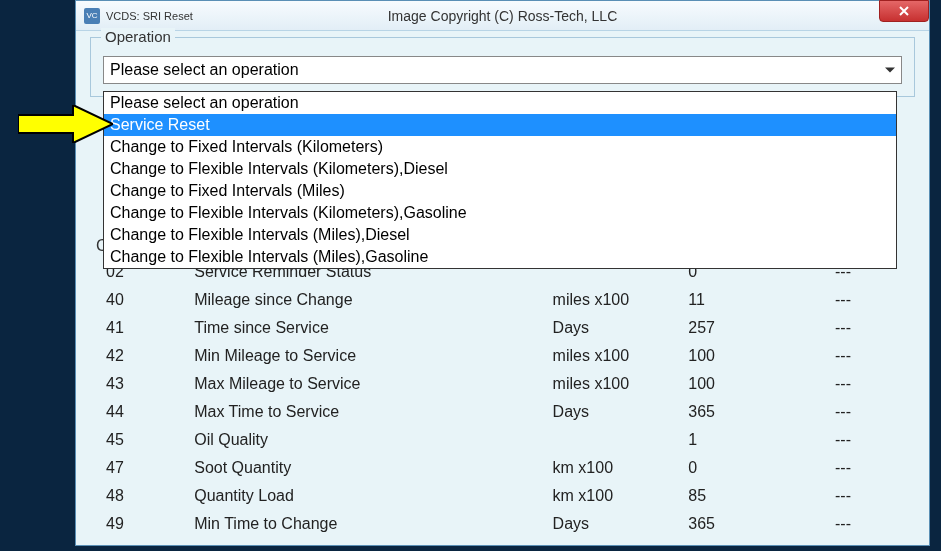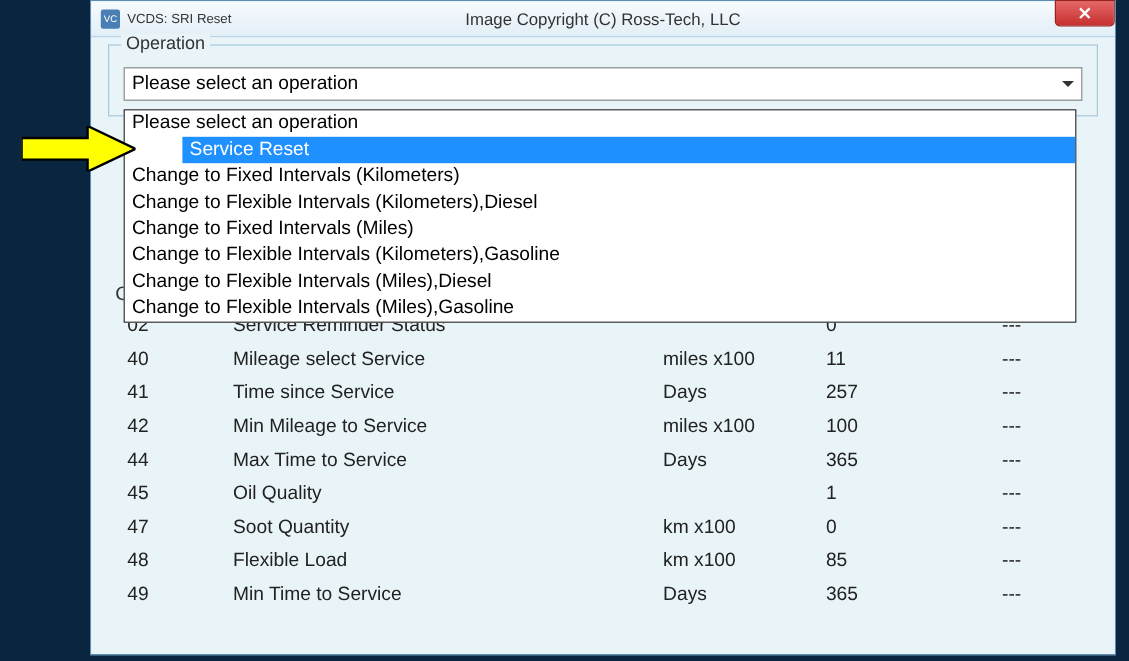--- a/index.html
+++ b/index.html
@@ -122,21 +122,20 @@
       font-size: 16px;
     }
     .dropdown-item {
       padding: 1px 6px;
       cursor: pointer;
       line-height: 20px;
     }
     .dropdown-item.highlighted {
       background: #1e90ff;
       color: white;
-      margin-left: 48px;
     }
     .channel-header {
       font-size: 16px;
       color: #333;
       margin-top: 140px;
       margin-left: 6px;
     }
     .channels-table {
       margin-top: 2px;
       width: 100%;
@@ -195,40 +194,47 @@
       <tbody id="channels-body">
           <tr>
             <td class="col-ch">02</td>
             <td class="col-name">Service Reminder Status</td>
             <td class="col-unit"></td>
             <td class="col-val">0</td>
             <td class="col-new">---</td>
           </tr>
           <tr>
             <td class="col-ch">40</td>
-            <td class="col-name">Mileage select Service</td>
+            <td class="col-name">Mileage since Change</td>
             <td class="col-unit">miles x100</td>
             <td class="col-val">11</td>
             <td class="col-new">---</td>
           </tr>
           <tr>
             <td class="col-ch">41</td>
             <td class="col-name">Time since Service</td>
             <td class="col-unit">Days</td>
             <td class="col-val">257</td>
             <td class="col-new">---</td>
           </tr>
           <tr>
             <td class="col-ch">42</td>
             <td class="col-name">Min Mileage to Service</td>
             <td class="col-unit">miles x100</td>
             <td class="col-val">100</td>
             <td class="col-new">---</td>
           </tr>
           <tr>
+            <td class="col-ch">43</td>
+            <td class="col-name">Max Mileage to Service</td>
+            <td class="col-unit">miles x100</td>
+            <td class="col-val">100</td>
+            <td class="col-new">---</td>
+          </tr>
+          <tr>
             <td class="col-ch">44</td>
             <td class="col-name">Max Time to Service</td>
             <td class="col-unit">Days</td>
             <td class="col-val">365</td>
             <td class="col-new">---</td>
           </tr>
           <tr>
             <td class="col-ch">45</td>
             <td class="col-name">Oil Quality</td>
             <td class="col-unit"></td>
@@ -237,28 +243,28 @@
           </tr>
           <tr>
             <td class="col-ch">47</td>
             <td class="col-name">Soot Quantity</td>
             <td class="col-unit">km x100</td>
             <td class="col-val">0</td>
             <td class="col-new">---</td>
           </tr>
           <tr>
             <td class="col-ch">48</td>
-            <td class="col-name">Flexible Load</td>
+            <td class="col-name">Quantity Load</td>
             <td class="col-unit">km x100</td>
             <td class="col-val">85</td>
             <td class="col-new">---</td>
           </tr>
           <tr>
             <td class="col-ch">49</td>
-            <td class="col-name">Min Time to Service</td>
+            <td class="col-name">Min Time to Change</td>
             <td class="col-unit">Days</td>
             <td class="col-val">365</td>
             <td class="col-new">---</td>
           </tr>
         </tbody>
     </table>
   </div>
 
   <div class="dropdown" id="dropdown">
       <div class="dropdown-item">Please select an operation</div>

